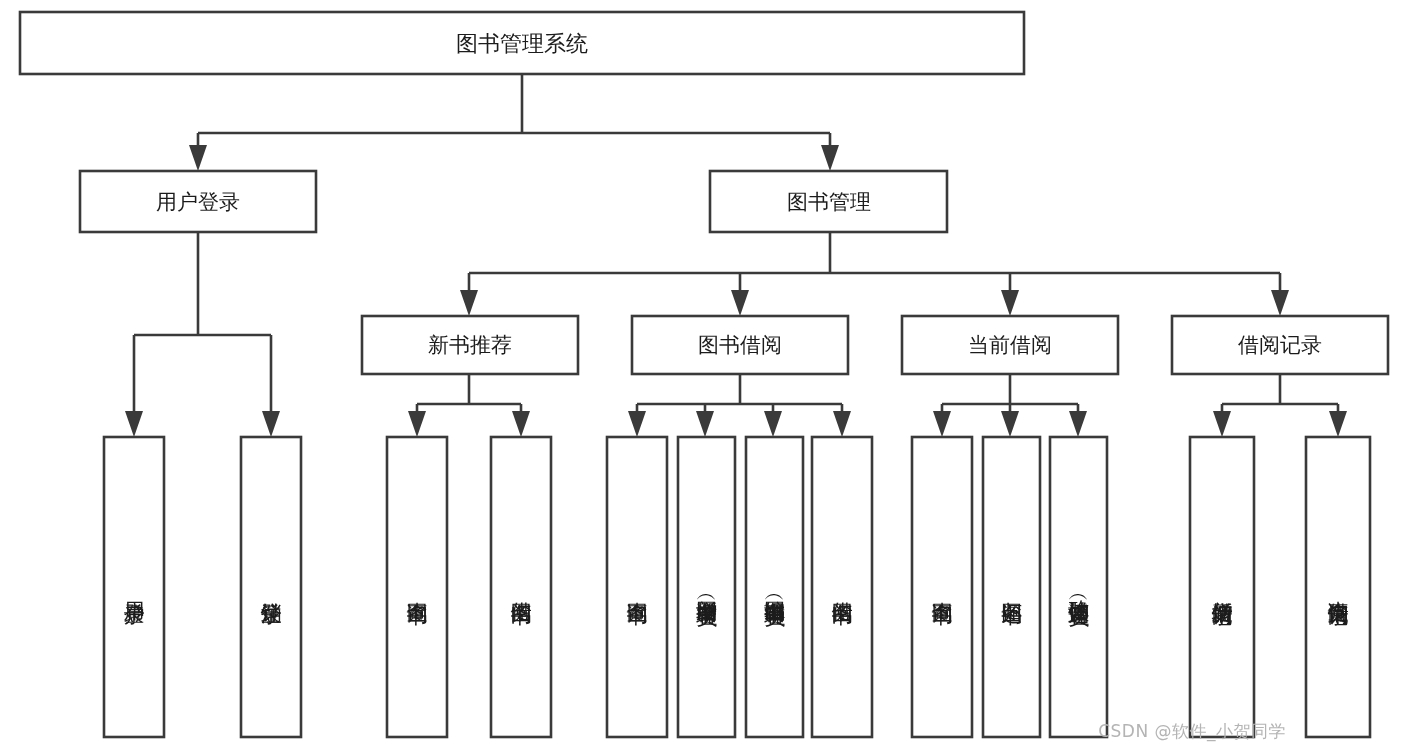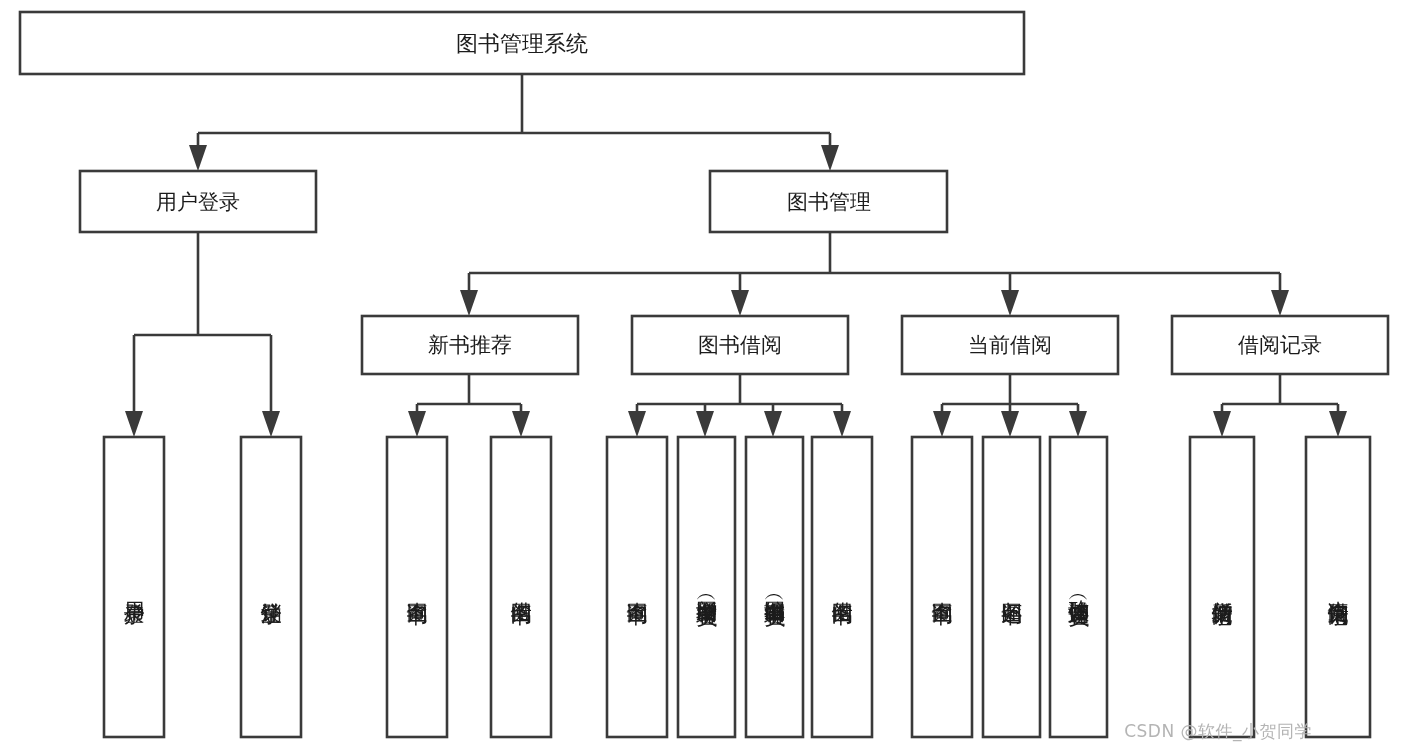--- a/index.html
+++ b/index.html
@@ -11,21 +11,20 @@
     width: 1405px;
     height: 747px;
     overflow: hidden;
     font-family: "DejaVu Sans", "Liberation Sans", sans-serif;
   }
   #diagram-root {
     position: relative;
     width: 1294px;
     height: 747px;
     background: #ffffff;
-    padding-left: 26px;
   }
   svg#diagram-svg {
     position: absolute;
     left: 0;
     top: 0;
     width: 1405px;
     height: 747px;
   }
   .node-box {
     fill: #ffffff;

